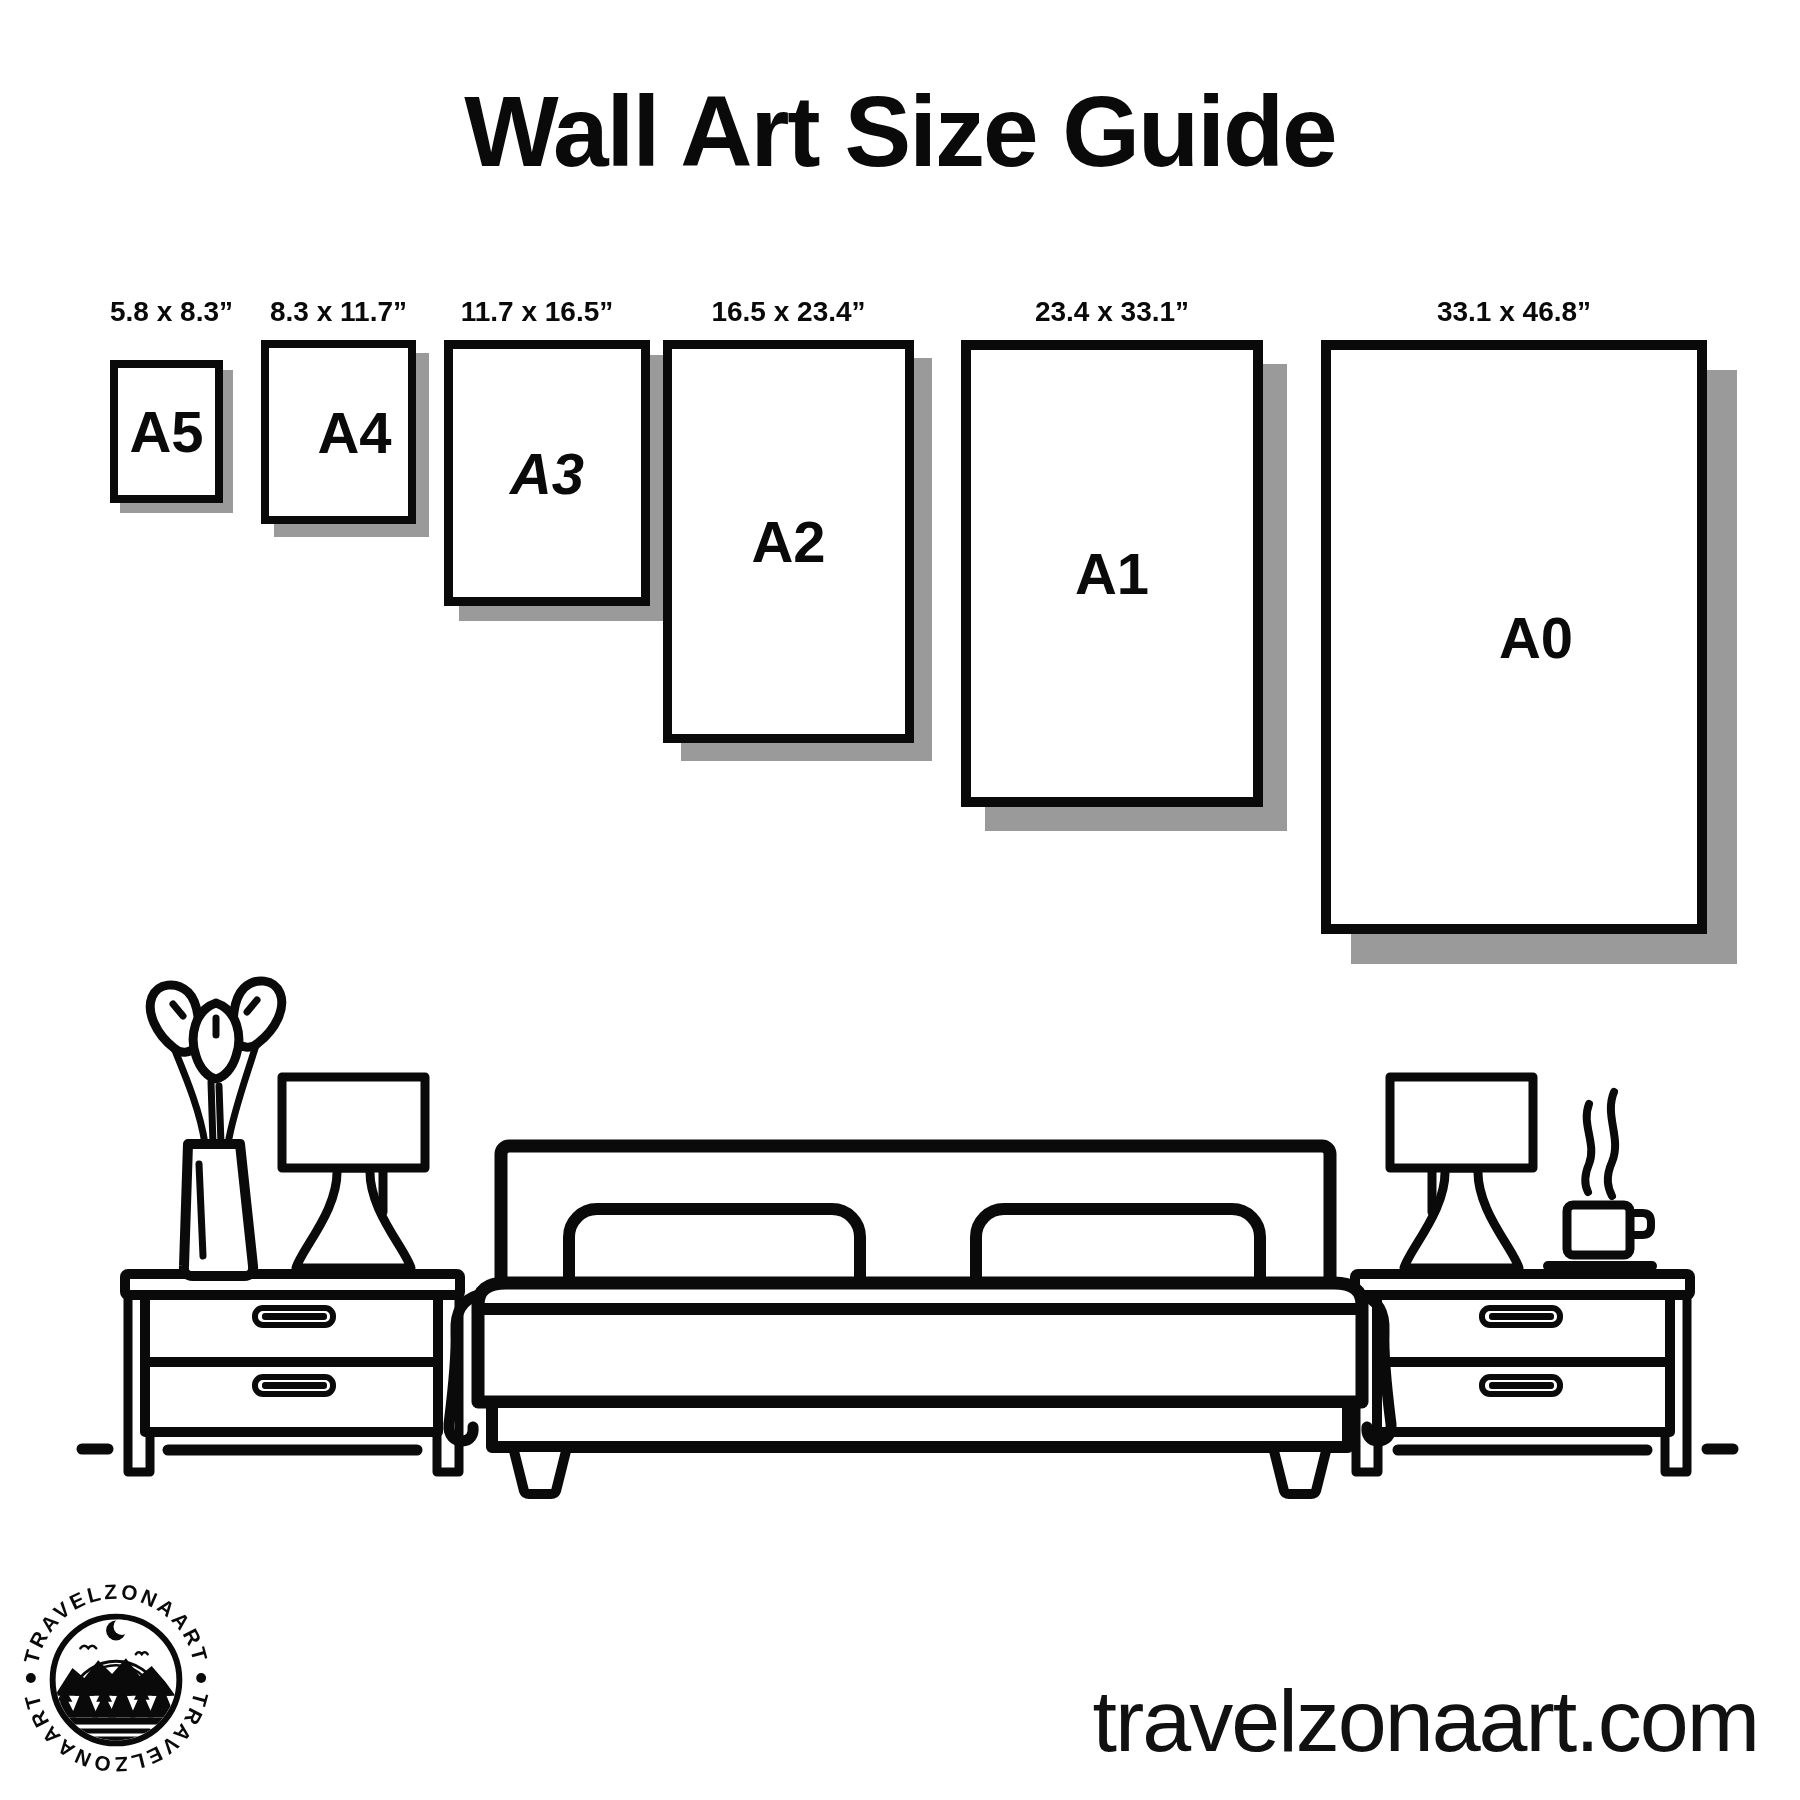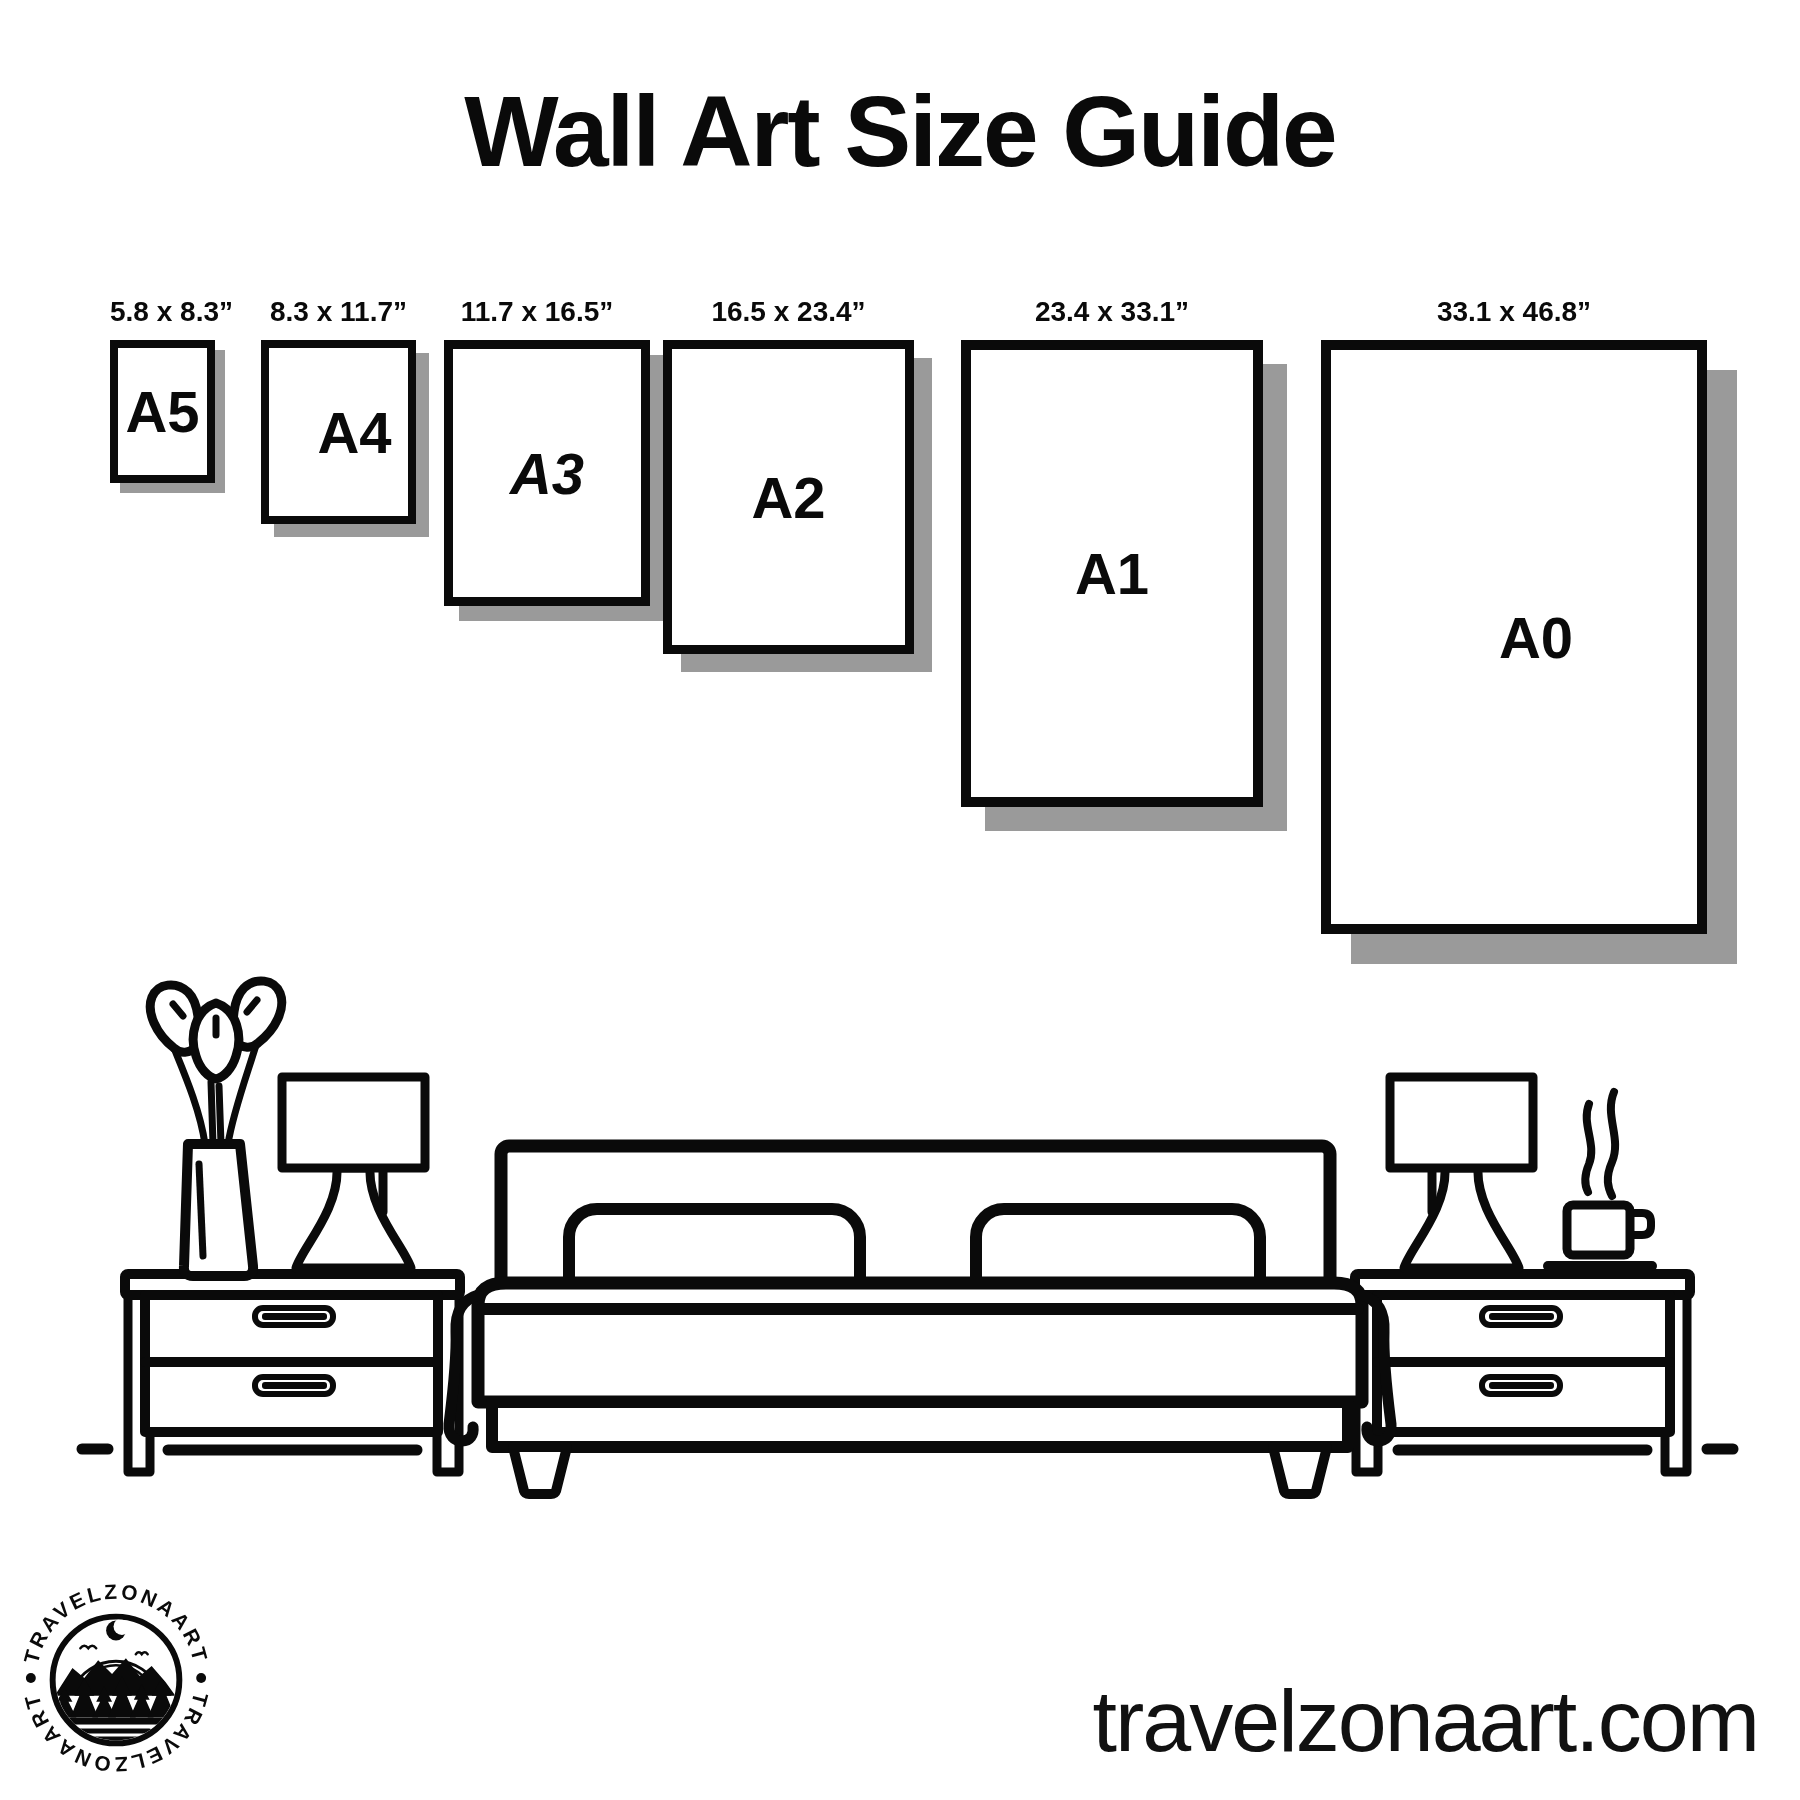--- a/index.html
+++ b/index.html
@@ -21,24 +21,24 @@
   .dims{
     position:absolute;left:0;top:-44px;width:100%;text-align:center;
     font-size:28px;font-weight:bold;white-space:nowrap;color:#0a0a0a;
   }
   .w-a5{left:110px;top:340px;width:105px;}
   .w-a4{left:261px;top:340px;width:155px;}
   .w-a3{left:444px;top:340px;width:186px;}
   .w-a2{left:663px;top:340px;width:251px;}
   .w-a1{left:961px;top:340px;width:302px;}
   .w-a0{left:1321px;top:340px;width:386px;}
-  .f-a5{width:105px;height:143px;box-shadow:10px 10px 0 0 #9a9a9a;}
+  .f-a5{width:113px;height:143px;box-shadow:10px 10px 0 0 #9a9a9a;margin-top:20px;}
   .f-a4{width:155px;height:184px;box-shadow:13px 13px 0 0 #9a9a9a;padding-left:32px;}
   .f-a3{width:206px;height:266px;box-shadow:15px 15px 0 0 #9a9a9a;border-width:9px;font-style:italic;}
-  .f-a2{width:251px;height:314px;box-shadow:18px 18px 0 0 #9a9a9a;border-width:9px;}
+  .f-a2{width:251px;height:403px;box-shadow:18px 18px 0 0 #9a9a9a;border-width:9px;}
   .f-a1{width:302px;height:467px;box-shadow:24px 24px 0 0 #9a9a9a;border-width:10px;}
   .f-a0{width:386px;height:594px;box-shadow:30px 30px 0 0 #9a9a9a;border-width:10px;padding-left:44px;}
   
   .scene-svg{position:absolute;left:0;top:0;width:1800px;height:1800px;}
   .logo-svg{position:absolute;left:17px;top:1566px;width:198px;height:224px;}
   .website{
     position:absolute;top:1668px;right:42px;font-size:88px;font-weight:normal;
     letter-spacing:-2px;line-height:1.2;color:#111111;white-space:nowrap;margin-left:28px;
   }
 </style>

